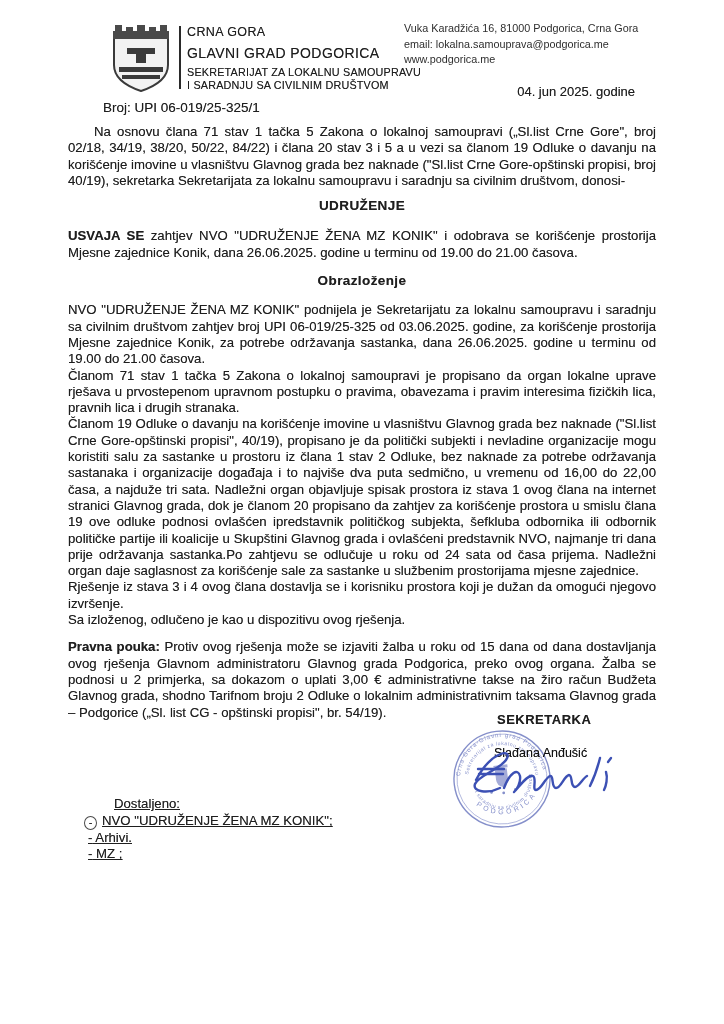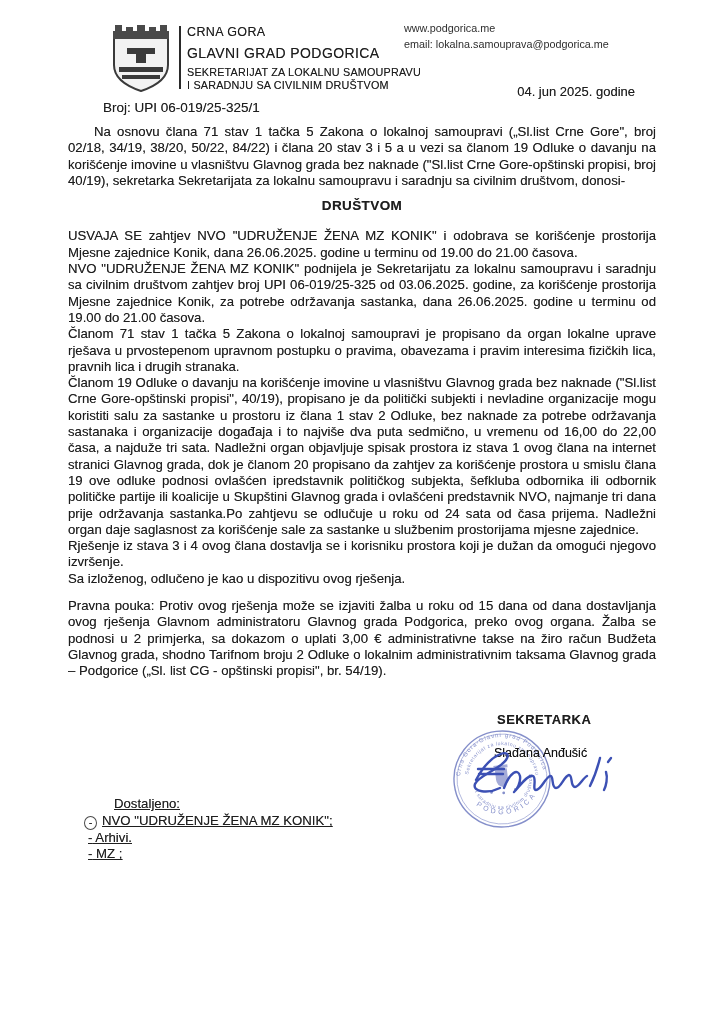--- a/index.html
+++ b/index.html
@@ -23,21 +23,21 @@
   .hdr-date { position:absolute; left:470px; top:84px; width:165px; text-align:right; font-size:13px; }
 
   
   .doc-body { position:absolute; left:68px; top:124px; width:588px; font-size:13.2px; line-height:16.3px; text-align:justify; }
   .doc-body p { margin:0; }
   .indent { text-indent:26px; }
   .h-center { text-align:center; font-weight:700; font-size:13.5px; letter-spacing:.4px; }
   .h-rjesenje { margin:9px 0 14px 0 !important; }
   .h-obraz { margin:12px 0 13px 0 !important; }
   .usvaja-wrap { margin:0; }
-  .lead-bold { font-weight:400; }
+  .lead-bold { font-weight:700; }
   .pravna { margin-top:11px !important; }
 
   
   .sekretarka { position:absolute; left:497px; top:712px; font-size:13px; font-weight:700; letter-spacing:.5px; }
   .sig-name { position:absolute; left:494px; top:746px; font-size:12.5px; color:#101010; z-index:3; }
   .stamp { position:absolute; left:450px; top:727px; width:104px; height:104px; transform:rotate(-7deg); opacity:.92; z-index:1; }
   .sig-scrawl { position:absolute; left:448px; top:742px; width:186px; height:66px; z-index:4; }
 
   
   .footer { position:absolute; left:88px; top:796px; font-size:13.2px; line-height:16.4px;text-decoration:underline; }
@@ -70,29 +70,31 @@
 
   <div class="hdr-left soft">
     <div class="l1">CRNA GORA</div>
     <div class="l2">GLAVNI GRAD PODGORICA</div>
     <div class="l3">SEKRETARIJAT ZA LOKALNU SAMOUPRAVU</div>
     <div class="l4">I SARADNJU SA CIVILNIM DRUŠTVOM</div>
   </div>
   <div class="doc-number soft">Broj: UPI 06-019/25-325/1</div>
 
   <div class="hdr-right">
+    <div>Vuka Karadžića 16, 81000 Podgorica, Crna Gora</div>
+    <div>email: lokalna.samouprava@podgorica.me</div>
     <div>www.podgorica.me</div>
-    <div>email: lokalna.samouprava@podgorica.me</div>
   </div>
   <div class="hdr-date soft">04. jun 2025. godine</div>
 
   <div class="doc-body soft">
     <p class="indent">Na osnovu člana 71 stav 1 tačka 5 Zakona o lokalnoj samoupravi („Sl.list Crne Gore", broj 02/18, 34/19, 38/20, 50/22, 84/22) i člana  20 stav 3 i 5 a u vezi sa članom 19  Odluke o davanju na korišćenje imovine u vlasništvu Glavnog grada bez naknade ("Sl.list Crne Gore-opštinski propisi, broj 40/19), sekretarka Sekretarijata za lokalnu samoupravu i saradnju sa civilnim društvom, donosi-</p>
-    <p class="h-center h-rjesenje">DRUŠTVOM</p>
+    <p class="h-center h-rjesenje">UDRUŽENJE</p>
     <p class="usvaja-wrap"><span class="lead-bold">USVAJA SE</span><span> zahtjev NVO "UDRUŽENJE ŽENA MZ KONIK"  i odobrava se korišćenje prostorija Mjesne zajednice Konik, dana 26.06.2025. godine u terminu od 19.00 do 21.00 časova.</span></p>
+    <p class="h-center h-obraz">Obrazloženje</p>
     <p>NVO "UDRUŽENJE ŽENA MZ KONIK" podnijela je Sekretarijatu za lokalnu samoupravu i saradnju sa civilnim društvom  zahtjev broj UPI 06-019/25-325 od 03.06.2025. godine, za korišćenje prostorija Mjesne zajednice Konik, za potrebe održavanja sastanka, dana 26.06.2025. godine u terminu od 19.00 do 21.00 časova.</p>
     <p>Članom 71 stav 1 tačka 5  Zakona o lokalnoj samoupravi je propisano da organ lokalne uprave rješava u prvostepenom upravnom postupku o pravima, obavezama i pravim interesima fizičkih lica, pravnih lica i drugih stranaka.</p>
     <p>Članom 19 Odluke o davanju na korišćenje imovine u vlasništvu Glavnog grada bez naknade ("Sl.list Crne Gore-opštinski propisi", 40/19), propisano je da politički subjekti i nevladine organizacije mogu koristiti salu za sastanke u prostoru iz člana 1 stav 2 Odluke, bez naknade za potrebe održavanja sastanaka i organizacije događaja i to najviše dva puta sedmično, u vremenu od 16,00 do 22,00 časa, a najduže tri sata. Nadležni organ objavljuje spisak prostora iz stava 1 ovog člana na internet stranici Glavnog grada, dok je članom 20 propisano  da zahtjev za korišćenje prostora u smislu člana 19 ove odluke podnosi ovlašćen ipredstavnik političkog subjekta, šefkluba odbornika ili odbornik političke partije ili koalicije u Skupštini Glavnog grada i ovlašćeni predstavnik NVO, najmanje tri dana prije održavanja sastanka.Po zahtjevu se odlučuje u roku od 24 sata od časa prijema. Nadležni organ daje saglasnost za korišćenje sale za sastanke u službenim prostorijama mjesne zajednice.</p>
     <p>Rješenje iz stava 3 i 4 ovog člana dostavlja se i korisniku prostora koji je dužan da omogući njegovo izvršenje.</p>
     <p>Sa izloženog, odlučeno je kao u dispozitivu ovog rješenja.</p>
     <p class="pravna"><span class="lead-bold">Pravna pouka:</span><span> Protiv ovog rješenja može se izjaviti žalba u roku od 15 dana od dana dostavljanja ovog rješenja Glavnom administratoru Glavnog grada Podgorica, preko ovog organa. Žalba se podnosi u 2 primjerka, sa dokazom o uplati 3,00 € administrativne takse na žiro račun Budžeta Glavnog grada, shodno Tarifnom broju 2 Odluke o lokalnim administrativnim taksama Glavnog grada – Podgorice („Sl. list CG - opštinski propisi", br. 54/19).</span></p>
   </div>
 
   <div class="sekretarka soft">SEKRETARKA</div>
 

